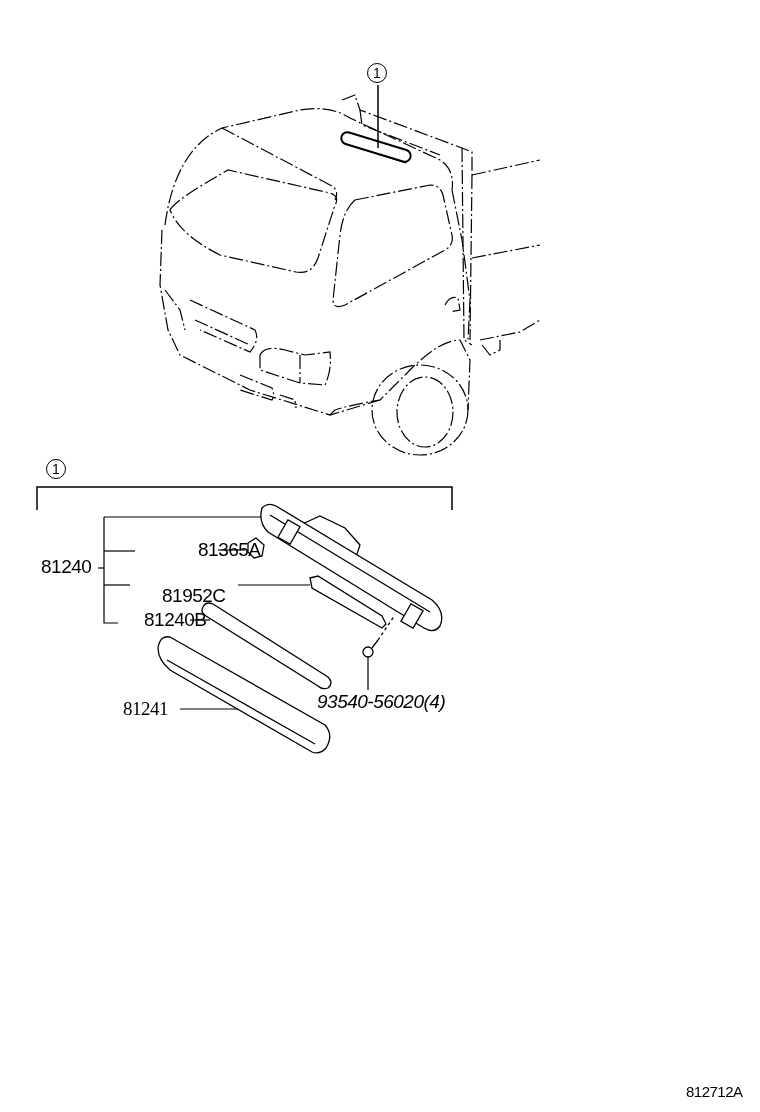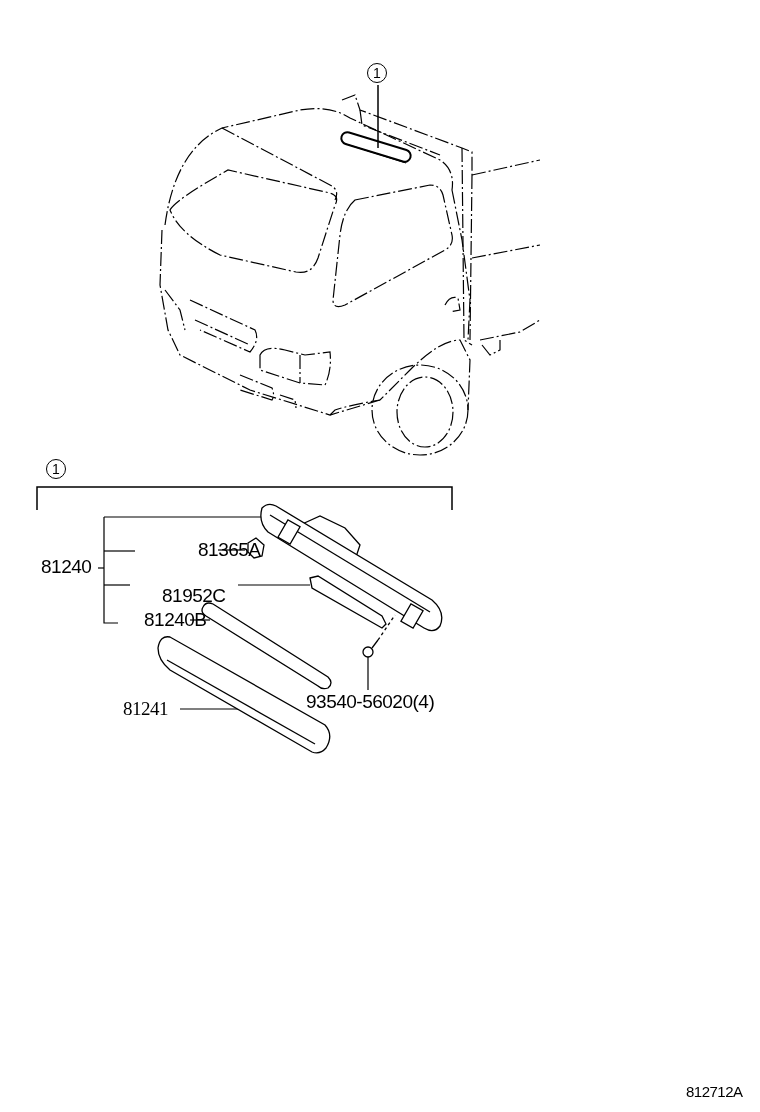--- a/index.html
+++ b/index.html
@@ -110,15 +110,15 @@
 </svg>
 
 <div class="circ" style="left:367px; top:63px;">1</div>
 <div class="circ" style="left:46px; top:459px;">1</div>
 
 <div class="lbl" style="left:41px; top:557px;text-align:center;">81240</div>
 <div class="lbl" style="left:150px; top:540px;margin-left:48px;">81365A</div>
 <div class="lbl" style="left:162px; top:550px;margin-top:36px;">81952C</div>
 <div class="lbl" style="left:120px; top:610px;margin-left:24px;">81240B</div>
 <div class="lbl" style="left:123px; top:699px;font-family:Liberation Serif, serif;">81241</div>
-<div class="lbl" style="left:306px; top:692px;">93540-56020(4)</div>
+<div class="lbl" style="left:317px; top:692px;font-style:italic;">93540-56020(4)</div>
 
 <div class="code" style="left:686px; top:1083px;">812712A</div>
 
 </body></html>

